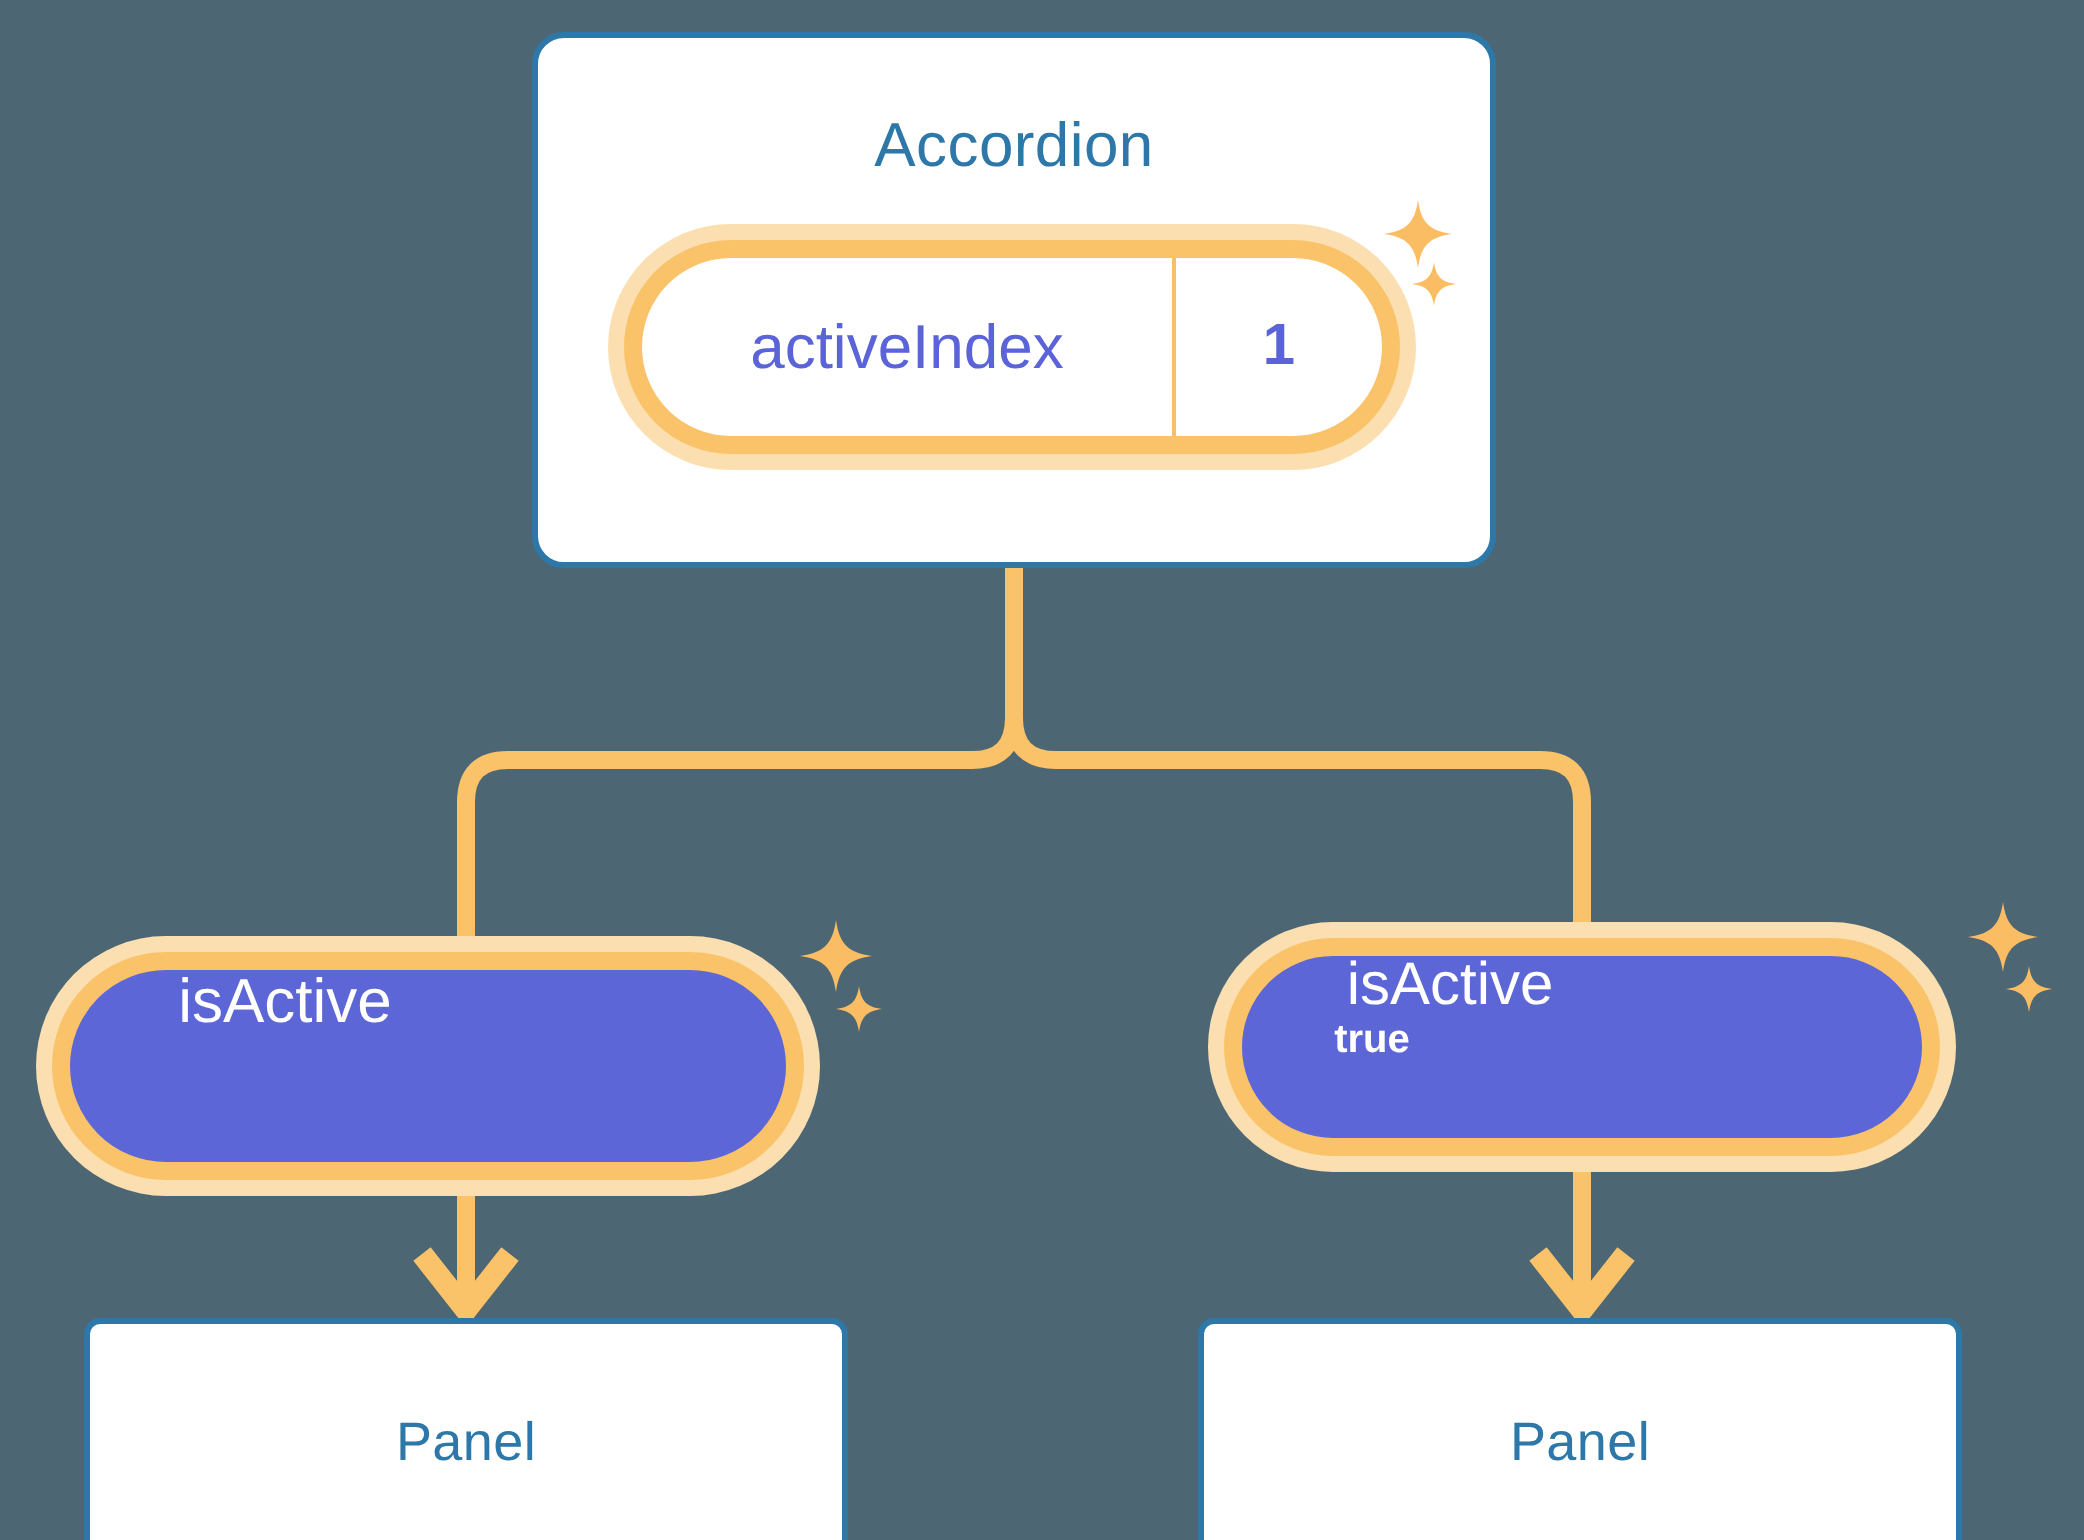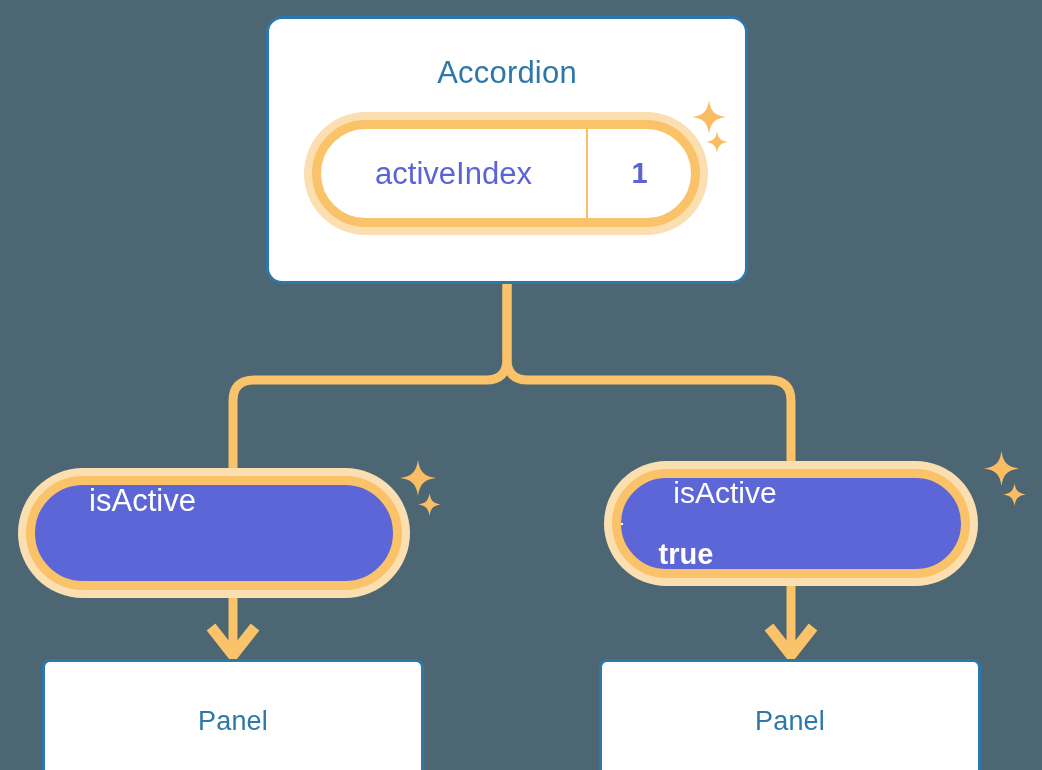--- a/index.html
+++ b/index.html
@@ -76,21 +76,20 @@
   .pill {
     position: absolute;
     box-sizing: border-box;
     border-radius: 999px;
     display: flex;
     align-items: stretch;
     
     border: 9px solid #fac369;
     background: #ffffff;
     box-shadow: 0 0 0 8px #fbdfb0;
-    justify-content: space-between;
   }
   .pill .cell {
     display: flex;
     align-items: center;
     justify-content: center;
     white-space: nowrap;
     line-height: 1;
   }
   .pill .cell-key   { flex: 0 0 auto; }
   .pill .cell-value { flex: 0 0 auto; font-weight: bold; }
@@ -140,21 +139,21 @@
   #pill-isactive-false .cell-key   { width: 215px; font-size: 31px; }
   #pill-isactive-false .cell-value { width: 141px; font-size: 31px; }
 
   #pill-isactive-true {
     left: 612px;
     top: 455px;
     width: 358px;
     height: 109px;
   }
   #pill-isactive-true .cell-key   { width: 208px; font-size: 30px; }
-  #pill-isactive-true .cell-value { width: 130px; font-size: 29px; }
+  #pill-isactive-true .cell-value { width: 130px; font-size: 20px; }
 
   
   .sparkle {
     position: absolute;
     pointer-events: none;
   }
   .sparkle svg { display: block; }
 </style>
 </head>
 <body>

